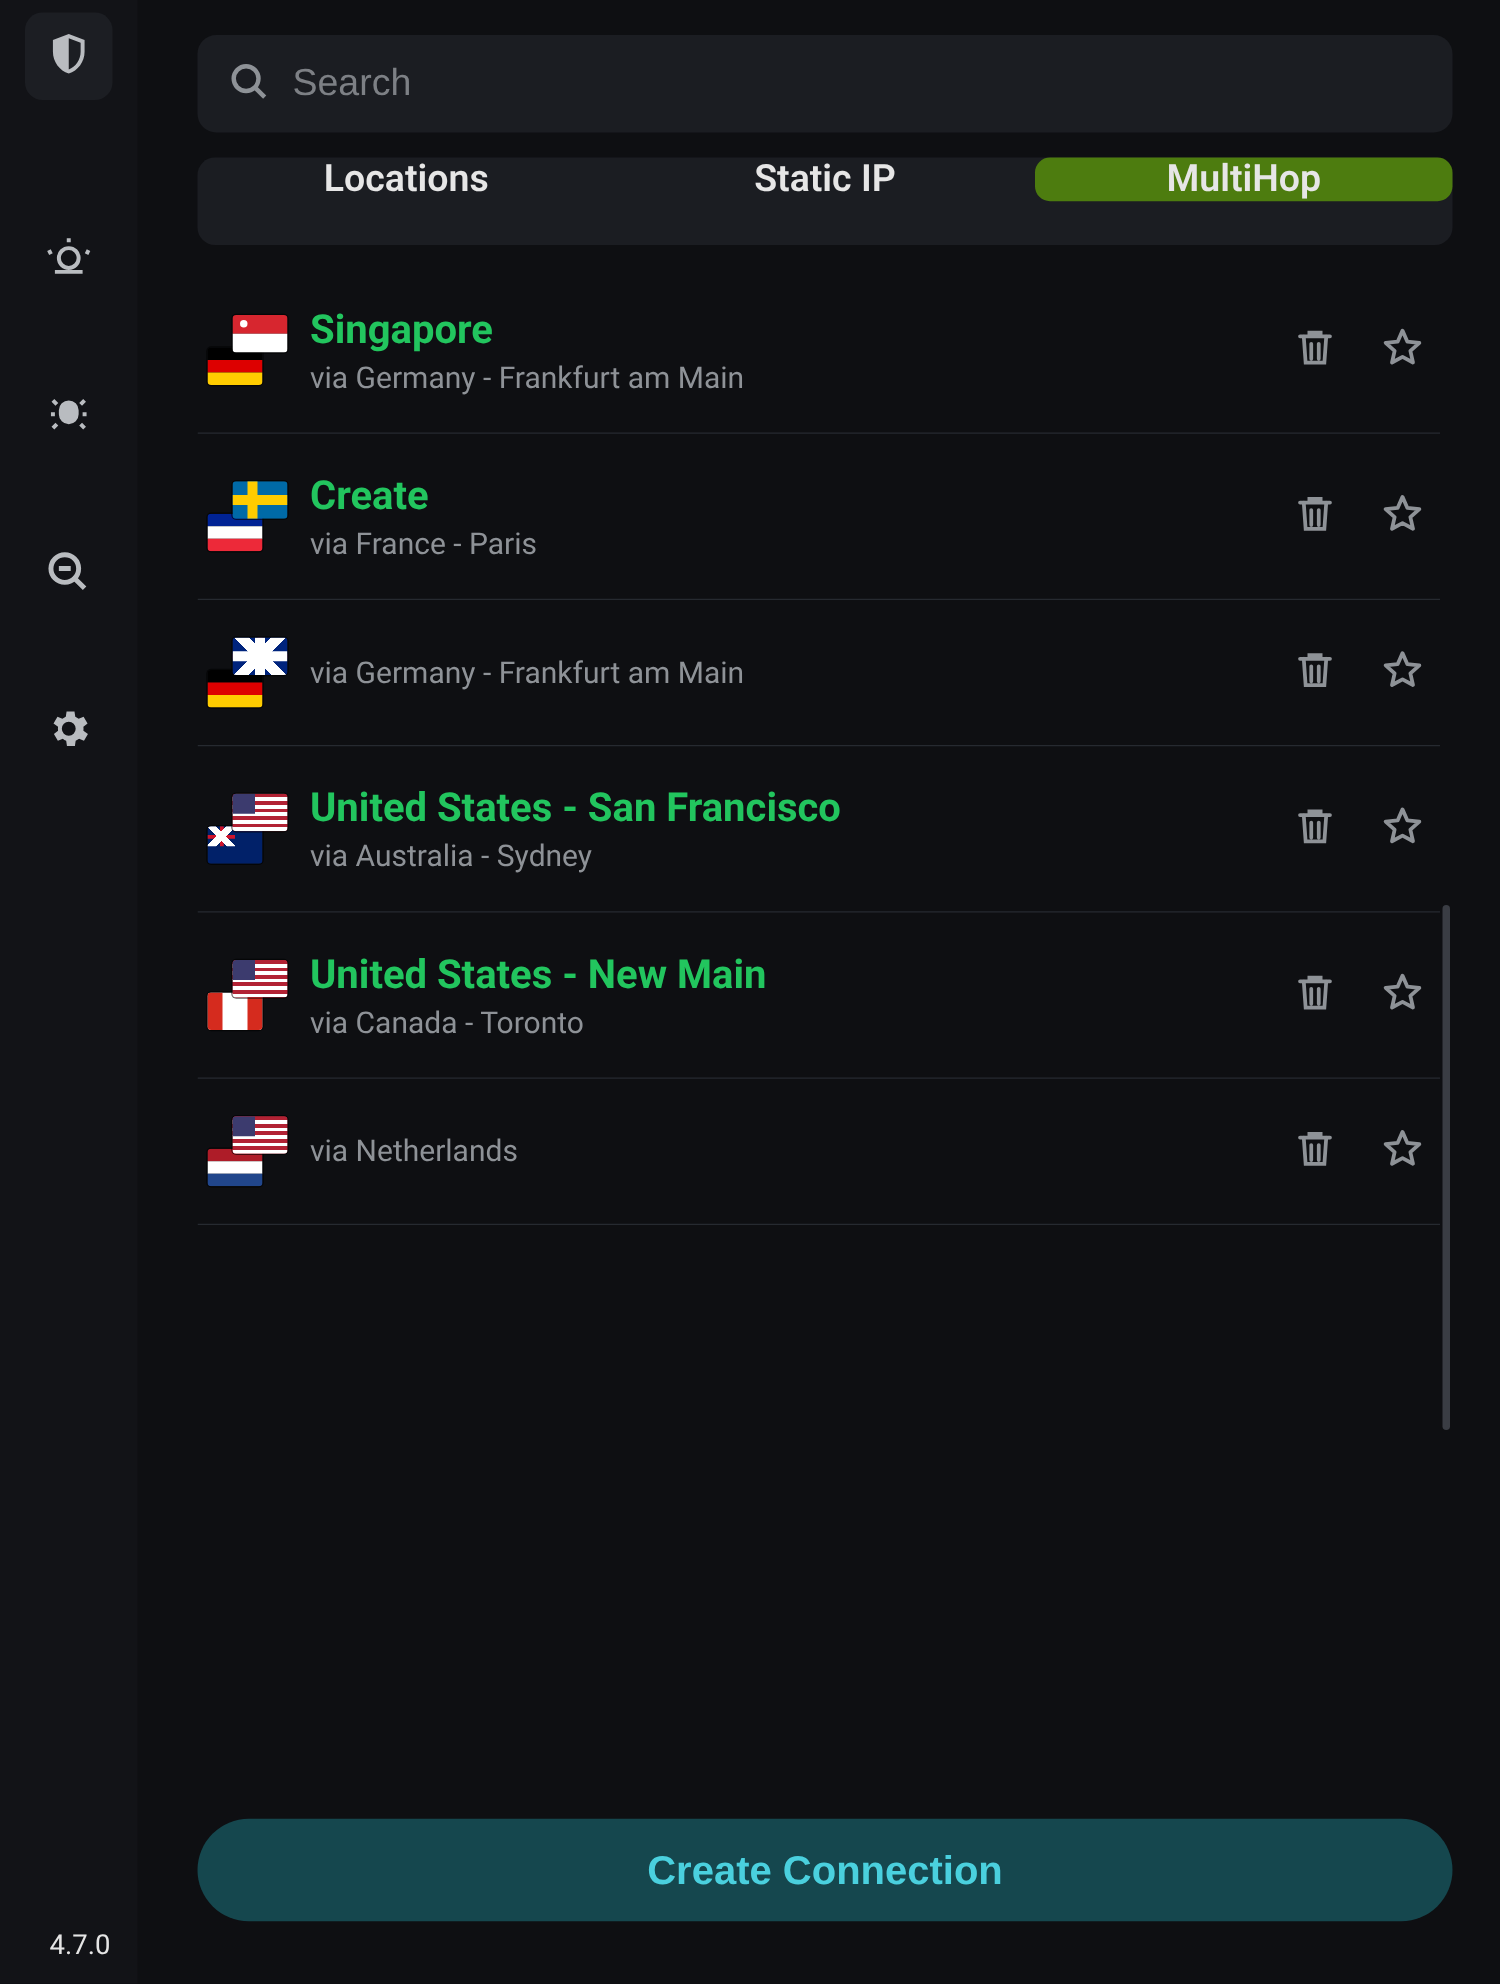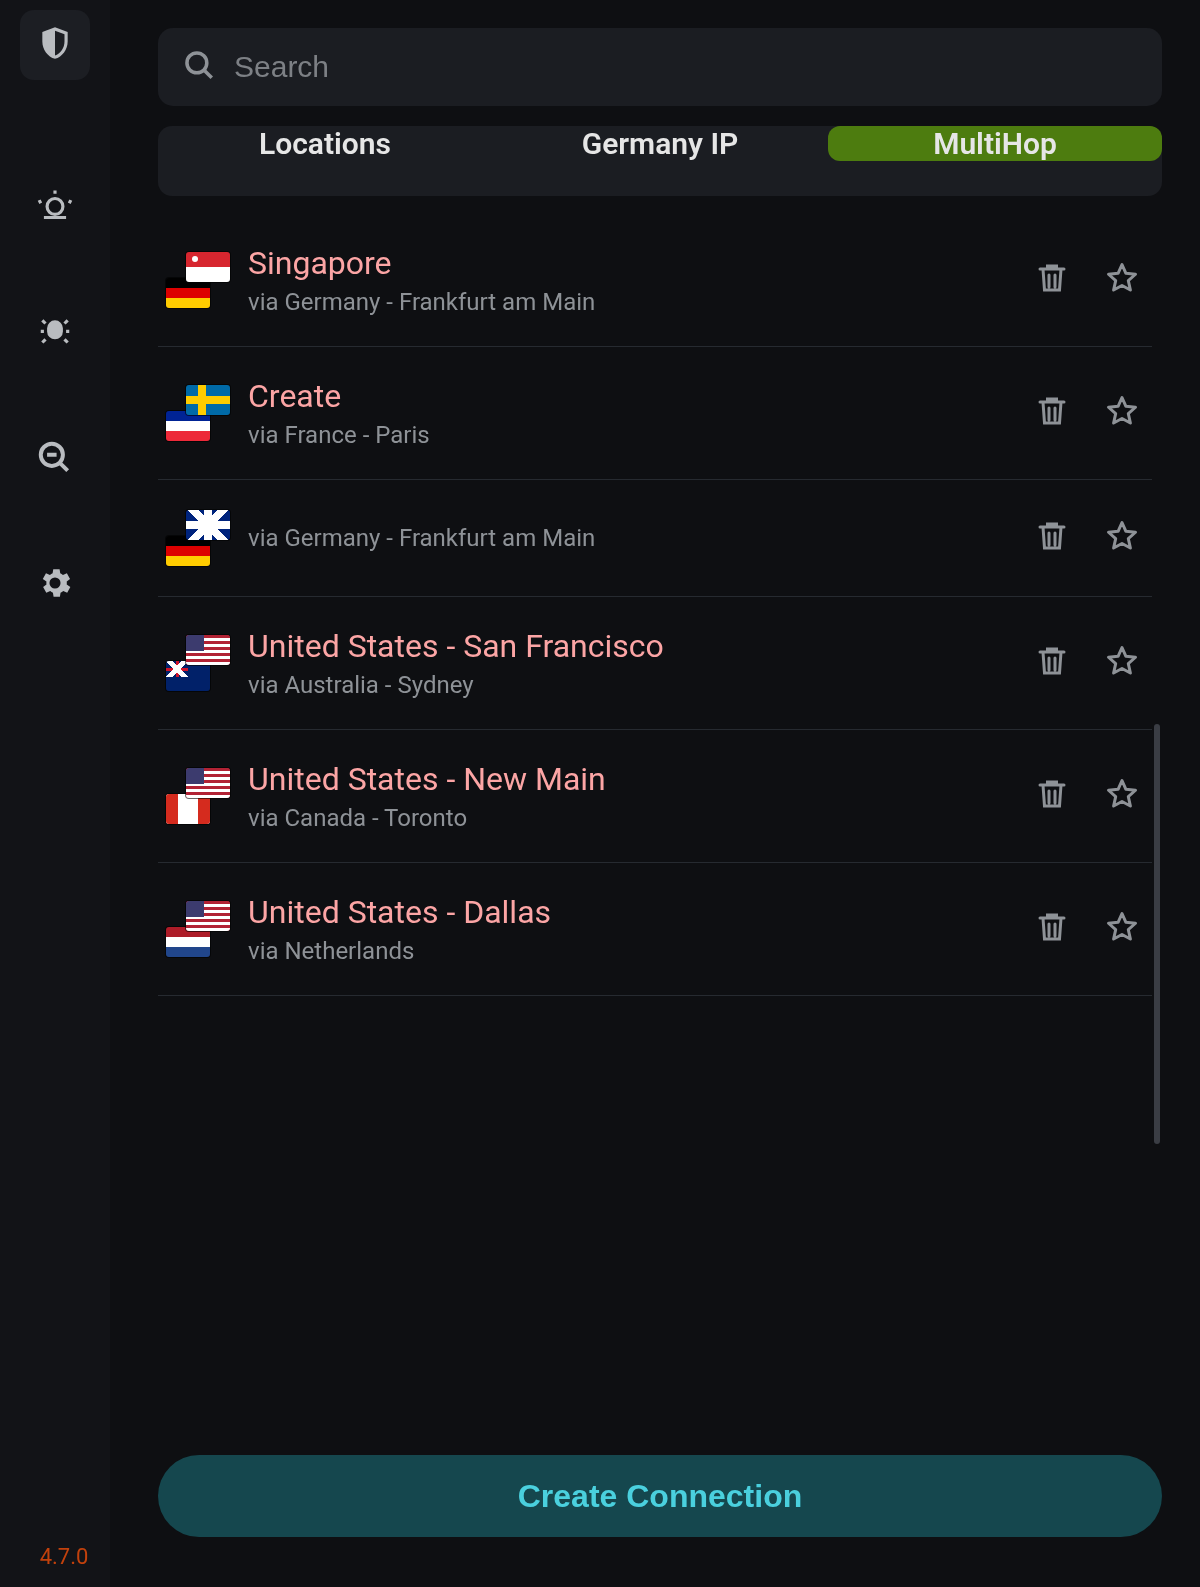--- a/index.html
+++ b/index.html
@@ -32,21 +32,21 @@
     background: #1c1e23;
     margin-bottom: 95px;
   }
   .sidebar-icon-btn svg { width: 38px; height: 38px; }
   .sidebar-version {
     position: absolute;
     bottom: 18px;
     left: 18px; right: 0;
     text-align: center;
     font-size: 22px;
-    color: #c2410c;
+    color: #e5e5e5;
   }
   .main {
     flex: 1;
     display: flex;
     flex-direction: column;
     padding: 28px 38px 0 48px;
     position: relative;
   }
   .search-bar {
     height: 78px;
@@ -146,21 +146,21 @@
     linear-gradient(45deg,transparent 40%,#fff 40%,#fff 60%,transparent 60%),
     linear-gradient(-45deg,transparent 40%,#fff 40%,#fff 60%,transparent 60%),
     linear-gradient(#cf142b,#cf142b) center/3px 100% no-repeat,
     linear-gradient(#cf142b,#cf142b) center/100% 3px no-repeat;}
   .flag-ca { background:#fff; position:relative; }
   .flag-ca::before{content:"";position:absolute;left:0;top:0;width:12px;height:100%;background:#d52b1e;}
   .flag-ca::after{content:"";position:absolute;right:0;top:0;width:12px;height:100%;background:#d52b1e;}
   .flag-nl { display:flex; flex-direction:column; }
   .flag-nl div{flex:1;} .flag-nl .a{background:#ae1c28;} .flag-nl .b{background:#fff;} .flag-nl .c{background:#21468b;}
   .conn-text { flex: 1; min-width: 0; }
-  .conn-title { font-size: 32px; font-weight: 400; color: #fca5a5; margin-bottom: 6px; }
+  .conn-title { font-size: 32px; font-weight: 700; color: #22c55e; margin-bottom: 6px; }
   .conn-sub   { font-size: 24px; color: #8e9297; }
   .row-actions { display:flex; gap: 26px; align-items:center; }
   .icon-btn {
     width: 44px; height: 44px;
     display:flex; align-items:center; justify-content:center;
     color: #8e9297;
     cursor: pointer;
   }
   .icon-btn svg { width: 36px; height: 36px; }
   .scroll-thumb {
@@ -235,21 +235,21 @@
           <circle cx="10.5" cy="10.5" r="7"></circle>
           <path d="m21 21-5-5"></path>
         </svg>
     </span>
     <input class="search-input" type="text" placeholder="Search" style="">
   </div>
 
   <div class="tabs">
     <div class="tab">Locations</div>
     <div class="tab-divider"></div>
-    <div class="tab">Germany IP</div>
+    <div class="tab">Static IP</div>
     <div class="tab-divider"></div>
     <div class="tab active">MultiHop</div>
   </div>
 
   <div class="list" id="conn-list">
 
     <div class="conn-row">
         <div class="flag-stack">
           <div class="flag back">
             <div class="flag-inner flag-de">
@@ -402,21 +402,20 @@
               <div class="a"></div>
               <div class="b"></div>
               <div class="c"></div>
             </div>
           </div>
           <div class="flag front">
             <div class="flag-inner flag-us"></div>
           </div>
         </div>
         <div class="conn-text">
-          <div class="conn-title">United States - Dallas</div>
           <div class="conn-sub">via Netherlands</div>
         </div>
         <div class="row-actions">
           <div class="icon-btn">
             <span><svg>
                 <use href="#trash"></use>
               </svg></span>
           </div>
           <div class="icon-btn">
             <span><svg>

